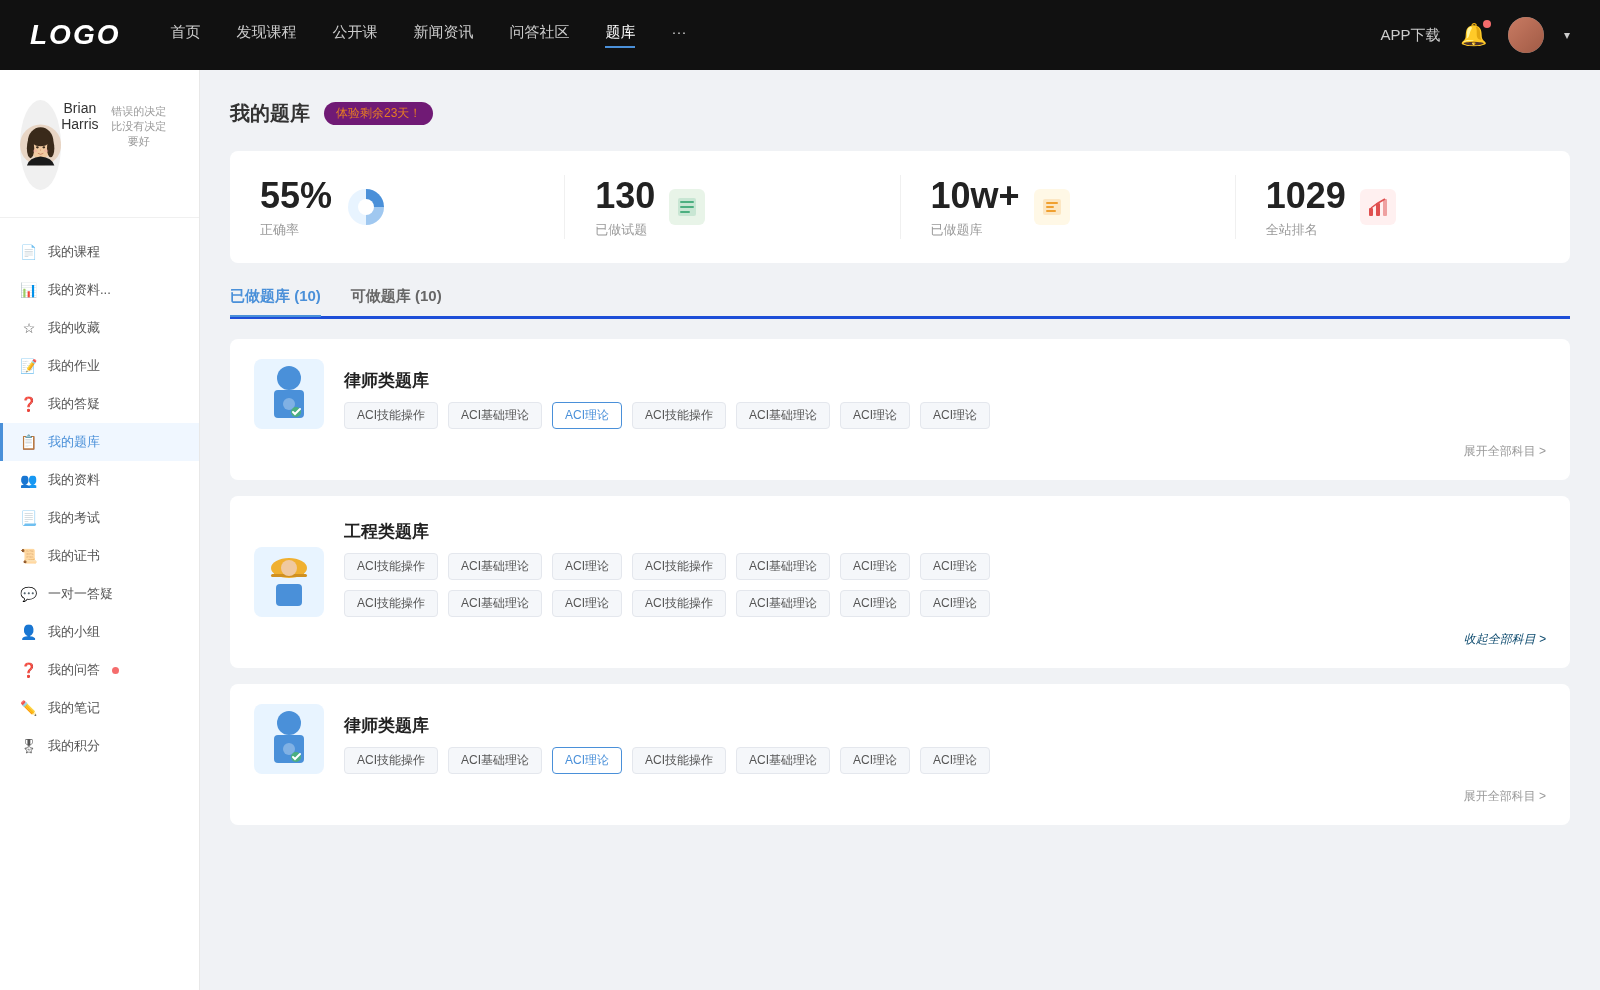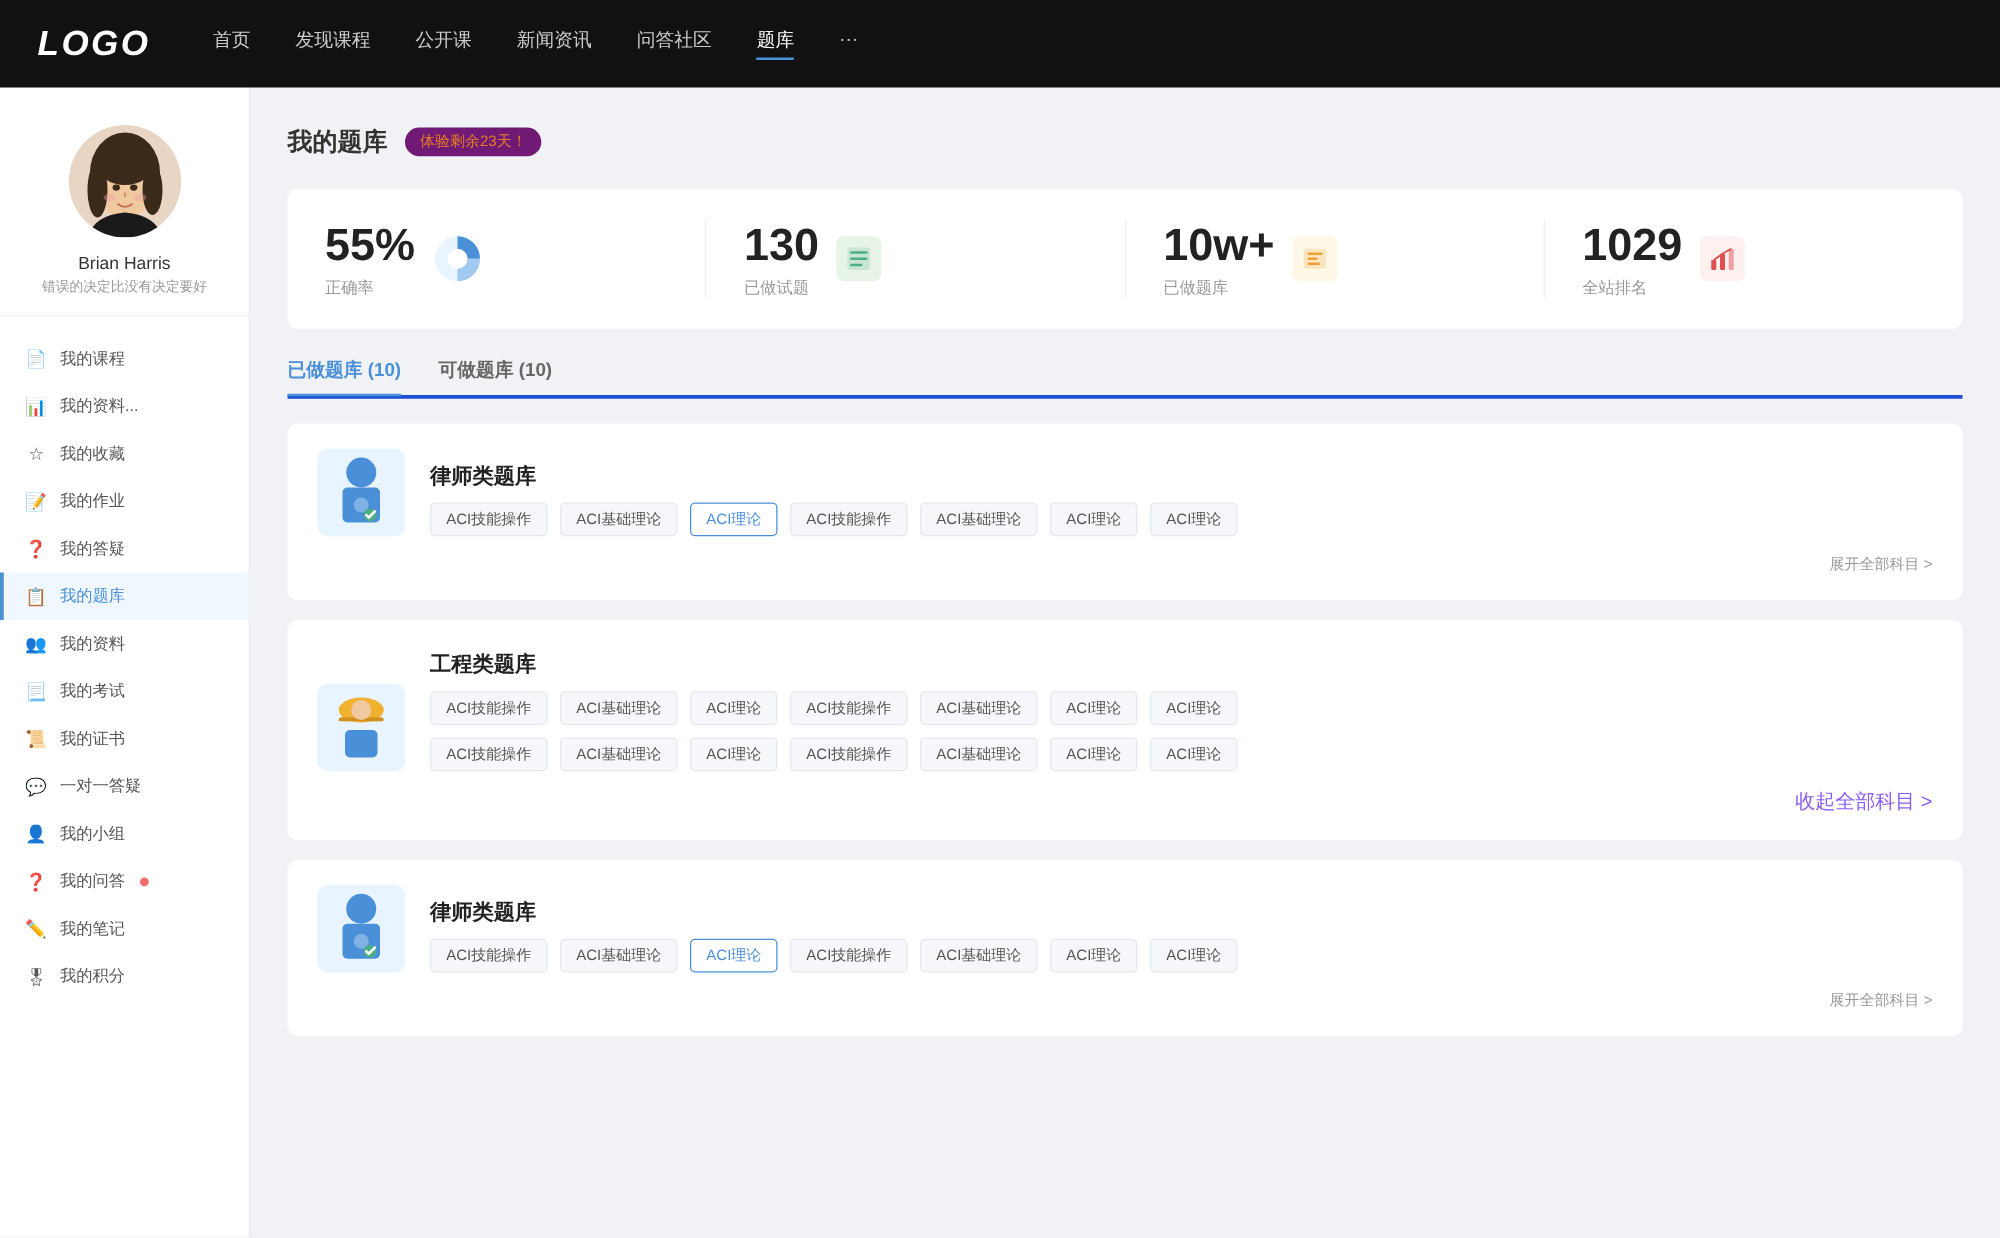--- a/index.html
+++ b/index.html
@@ -88,22 +88,21 @@
     
     .sidebar {
       width: 200px;
       background: #fff;
       padding: 30px 0 20px;
       flex-shrink: 0;
       border-right: 1px solid #e8e8e8;
     }
     .sidebar-avatar-wrap {
       display: flex;
-      flex-direction: column;
-      align-items: center;
+      flex-direction: row;
       padding: 0 20px;
     }
     .sidebar-avatar {
       width: 90px;
       height: 90px;
       border-radius: 50%;
       background: #f0f0f0;
       overflow: hidden;
       margin-bottom: 12px;
       display: flex;
@@ -353,24 +352,25 @@
     }
     .expand-link {
       text-align: right;
       font-size: 12px;
       color: #999;
       cursor: pointer;
       margin-top: 6px;
     }
     .collapse-link {
       text-align: right;
-      font-size: 16px;
-      color: #8b5cf6;
+      font-size: 12px;
+      color: #0c4a6e;
       cursor: pointer;
       margin-top: 6px;
+      font-style: italic;
     }
 
     
     .engineer-icon-wrap {
       width: 70px;
       height: 70px;
       background: #e8f4ff;
       border-radius: 8px;
       display: flex;
       align-items: center;
@@ -384,20 +384,31 @@
   <div class="nav-logo">LOGO</div>
   <div class="nav-links">
     <span class="nav-link">首页</span>
     <span class="nav-link">发现课程</span>
     <span class="nav-link">公开课</span>
     <span class="nav-link">新闻资讯</span>
     <span class="nav-link">问答社区</span>
     <span class="nav-link active">题库</span>
     <span class="nav-link">···</span>
   </div>
+  <div class="nav-right">
+    <span class="nav-app-download">APP下载</span>
+    <div class="nav-bell">
+      <span class="nav-bell-icon">🔔</span>
+      <span class="nav-bell-dot"></span>
+    </div>
+    <div class="nav-avatar">
+      <div class="nav-avatar-img"></div>
+    </div>
+    <span class="nav-dropdown-arrow">▾</span>
+  </div>
 </nav>
 
 <div class="page-layout">
 
   <aside class="sidebar">
     <div class="sidebar-avatar-wrap">
       <div class="sidebar-avatar">
 
         <svg width="90" height="90" viewBox="0 0 90 90" xmlns="http://www.w3.org/2000/svg">
 

